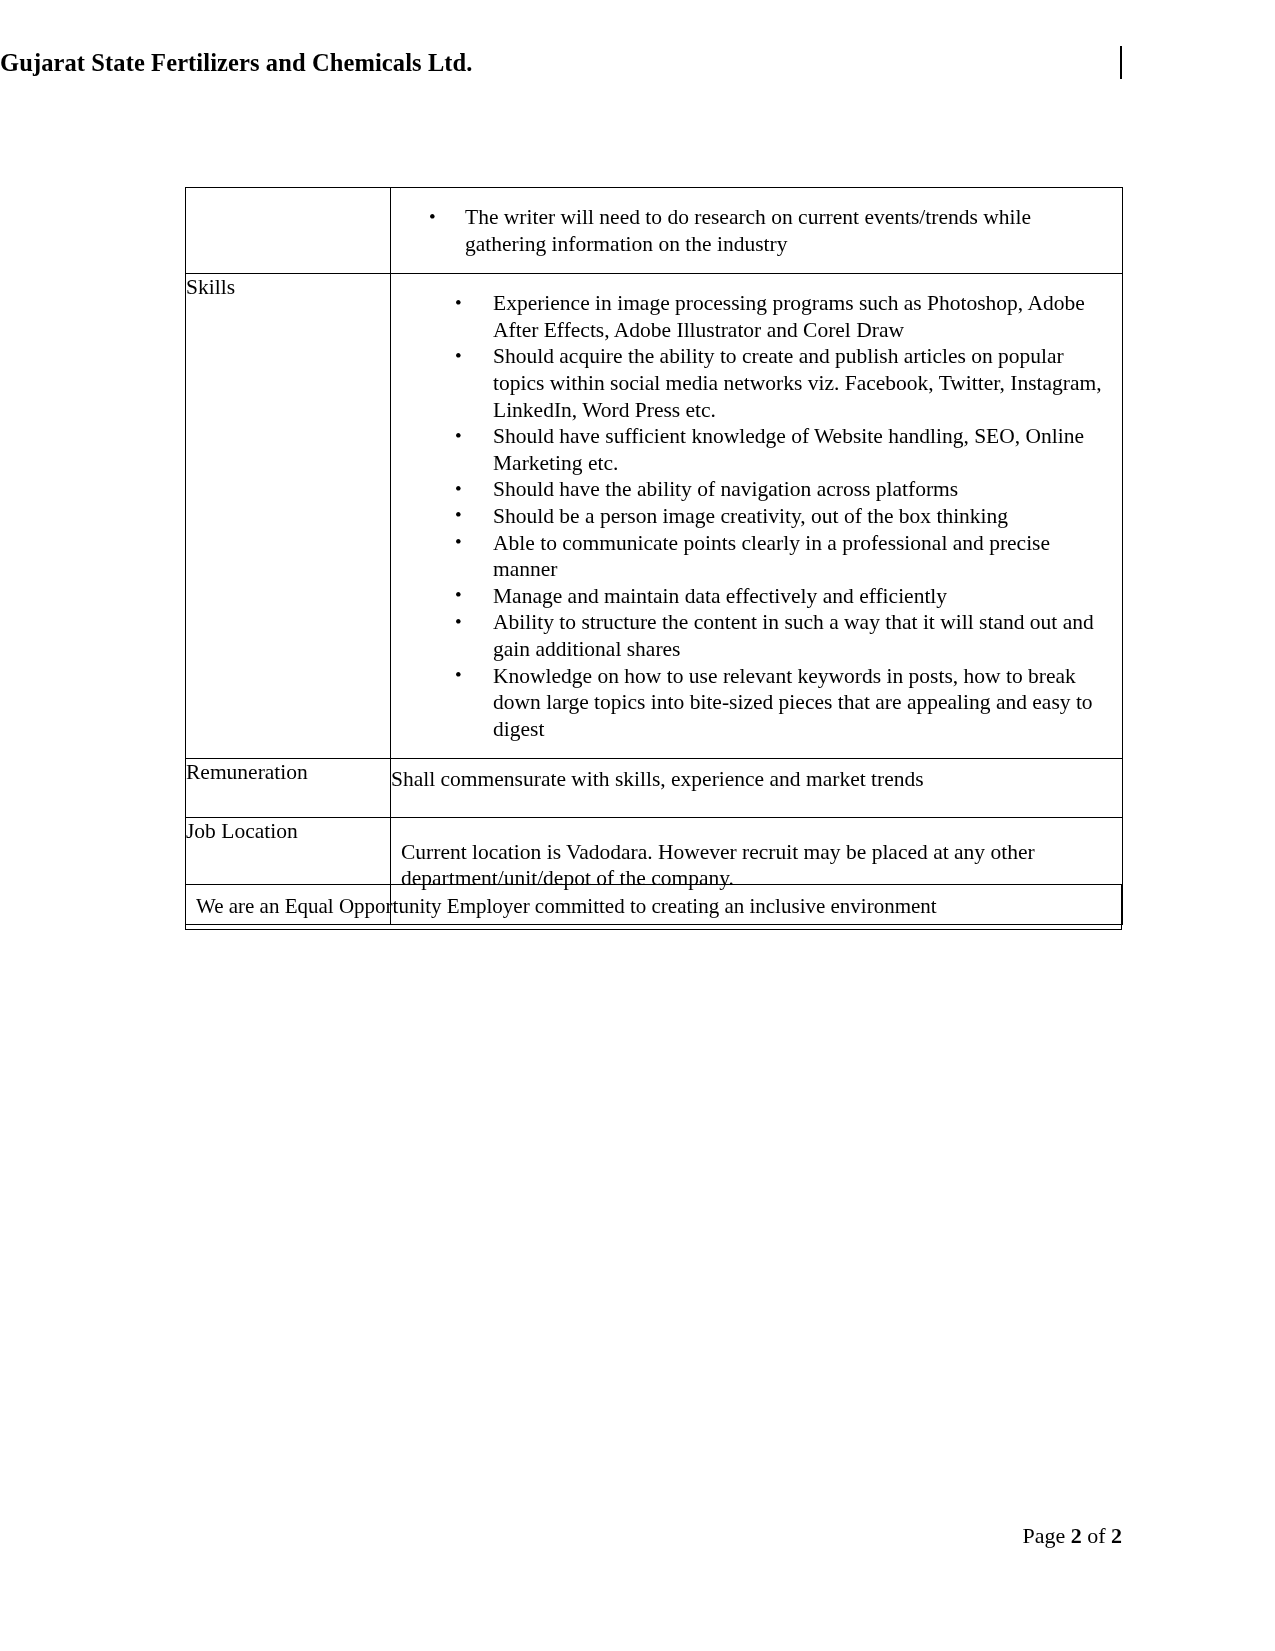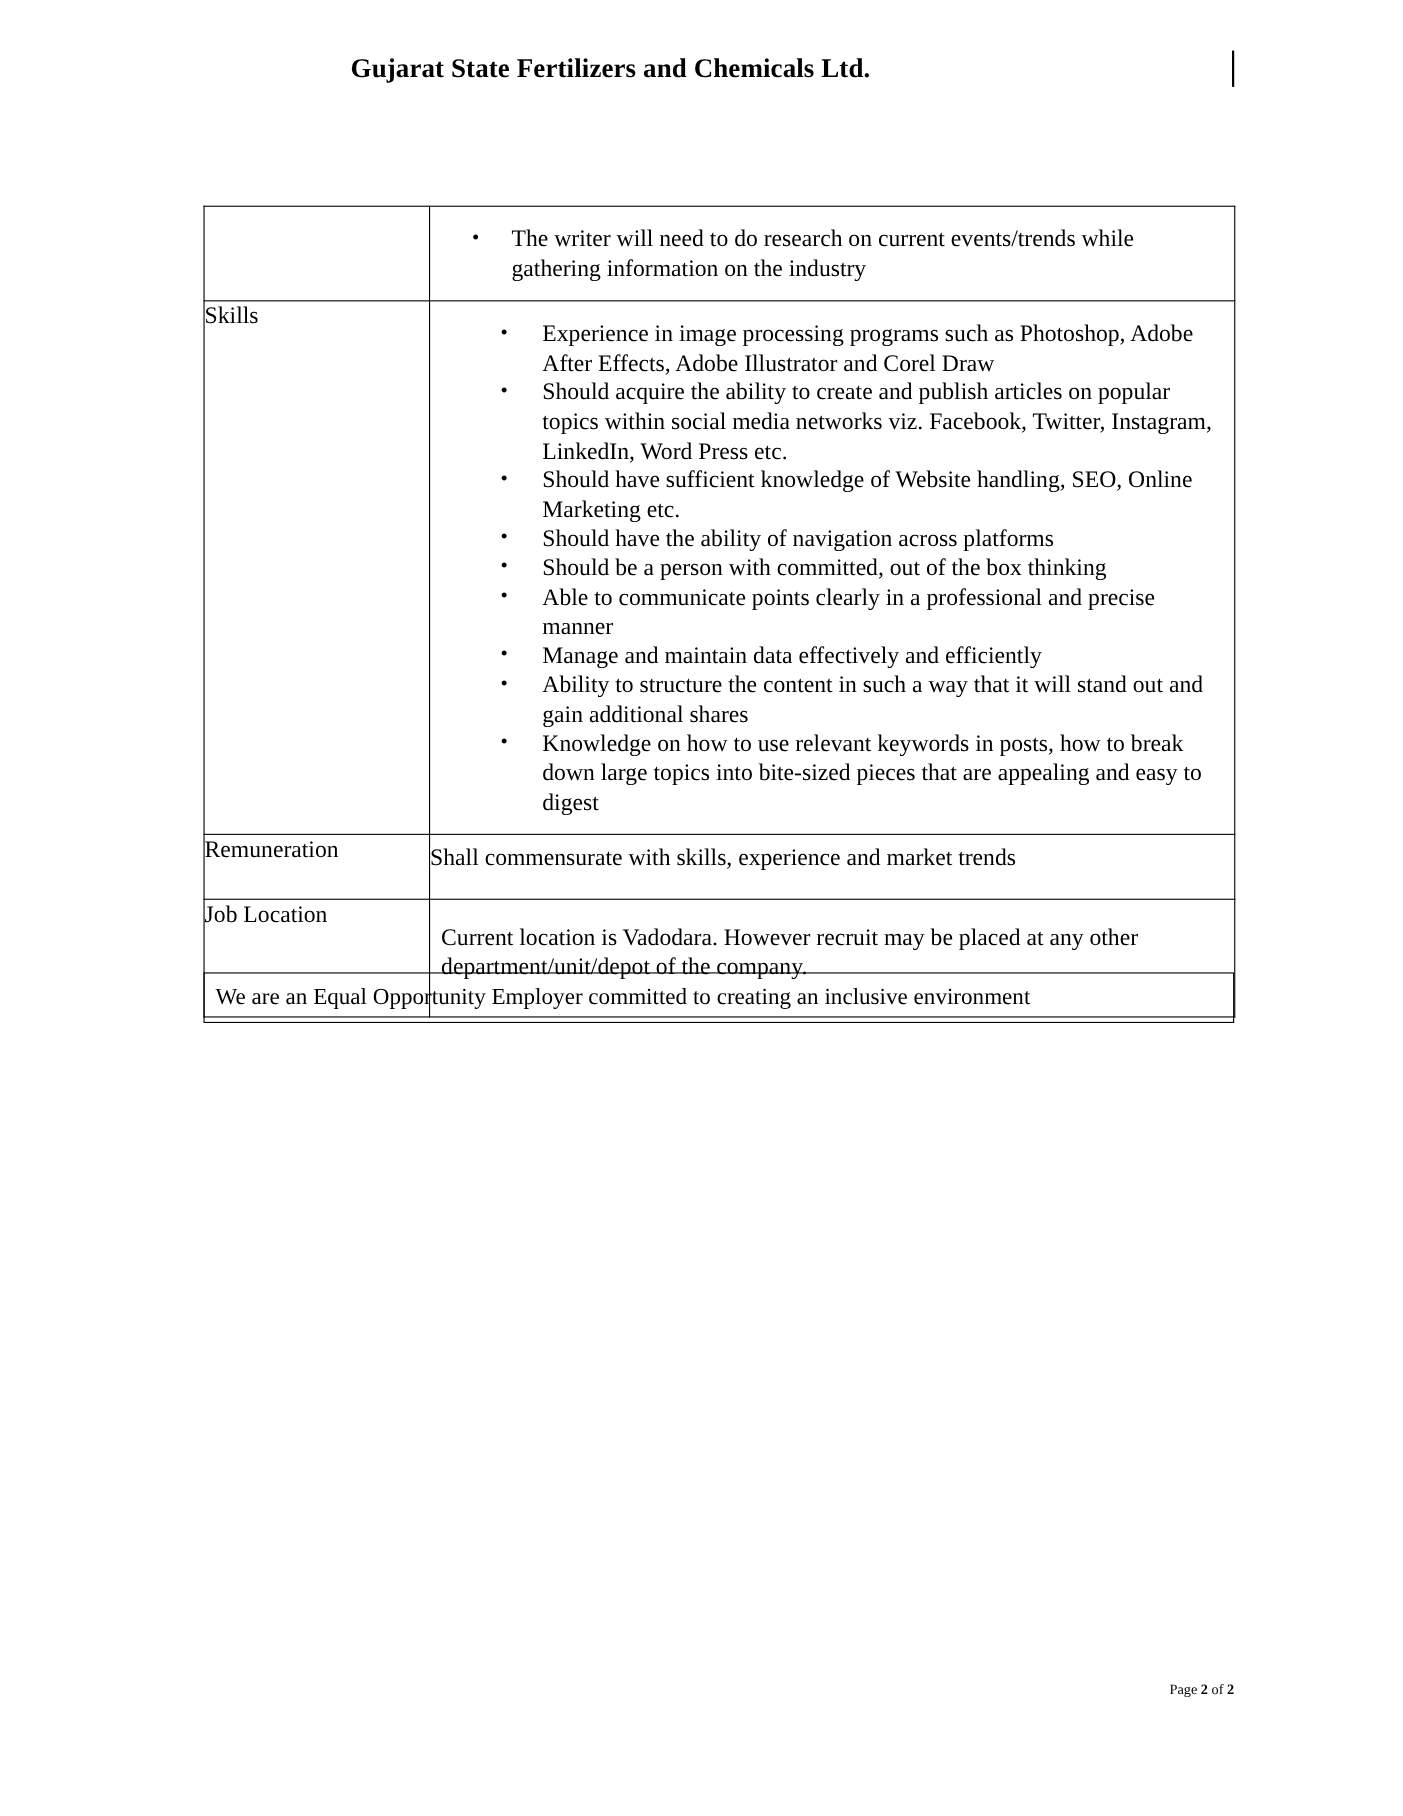--- a/index.html
+++ b/index.html
@@ -23,21 +23,21 @@
     width: 1275px;
     height: 1651px;
   }
 
   
   .doc-header {
     position: absolute;
     top: 46px;
     left: 0;
     width: 1122px;
-    text-align: center;
+    text-align: left;
     border-right: 2px solid #000;
     padding-right: 10px;
     box-sizing: border-box;
   }
   .doc-header .line {
     font-weight: bold;
     font-size: 24.5px;
     line-height: 33px;
     letter-spacing: 0.1px;
     white-space: nowrap;
@@ -121,21 +121,21 @@
     line-height: 26.6px;
   }
 
   
   .page-footer {
     position: absolute;
     left: 0;
     top: 1524px;
     width: 1122px;
     text-align: right;
-    font-size: 13px;
+    font-size: 22px;
     line-height: 24px;
   }
   .page-footer b { font-weight: bold; }
   .page-footer .seg { white-space: pre; }
 </style>
 </head>
 <body>
 
 <div class="page">
 
@@ -160,21 +160,21 @@
       </tr>
 
       <tr>
         <td class="label-cell">Skills</td>
         <td class="value-cell">
           <ul class="bullets">
             <li>Experience in image processing programs such as Photoshop, Adobe After Effects, Adobe Illustrator and Corel Draw</li>
             <li>Should acquire the ability to create and publish articles on popular topics within social media networks viz. Facebook, Twitter, Instagram, LinkedIn, Word Press etc.</li>
             <li>Should have sufficient knowledge of Website handling, SEO, Online Marketing etc.</li>
             <li>Should have the ability of navigation across platforms</li>
-            <li>Should be a person with committed, out of the box thinking</li>
+            <li>Should be a person image creativity, out of the box thinking</li>
             <li>Able to communicate points clearly in a professional and precise manner</li>
             <li>Manage and maintain data effectively and efficiently</li>
             <li>Ability to structure the content in such a way that it will stand out and gain additional shares</li>
             <li>Knowledge on how to use relevant keywords in posts, how to break down large topics into bite-sized pieces that are appealing and easy to digest</li>
           </ul>
         </td>
       </tr>
 
       <tr>
         <td class="label-cell">Remuneration</td>

